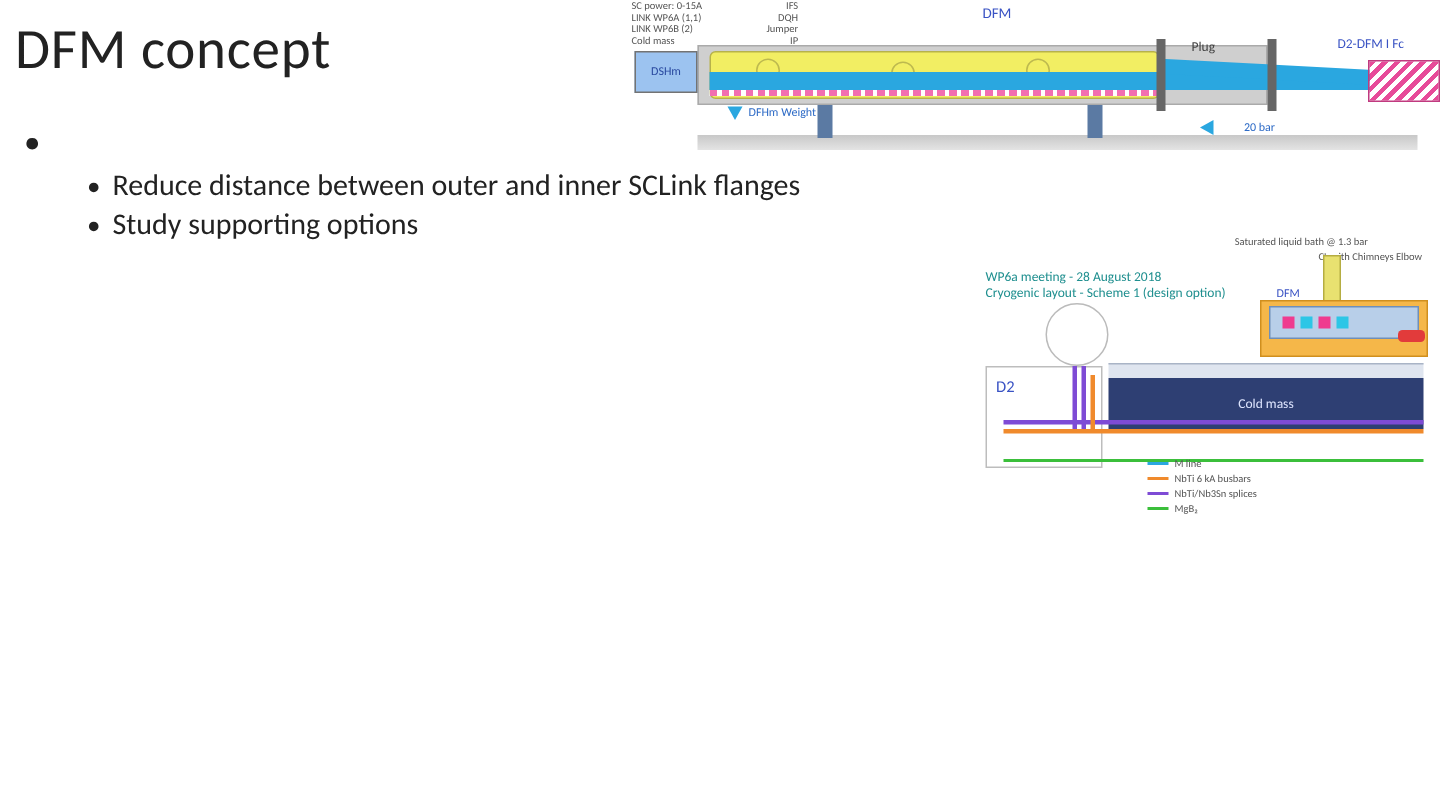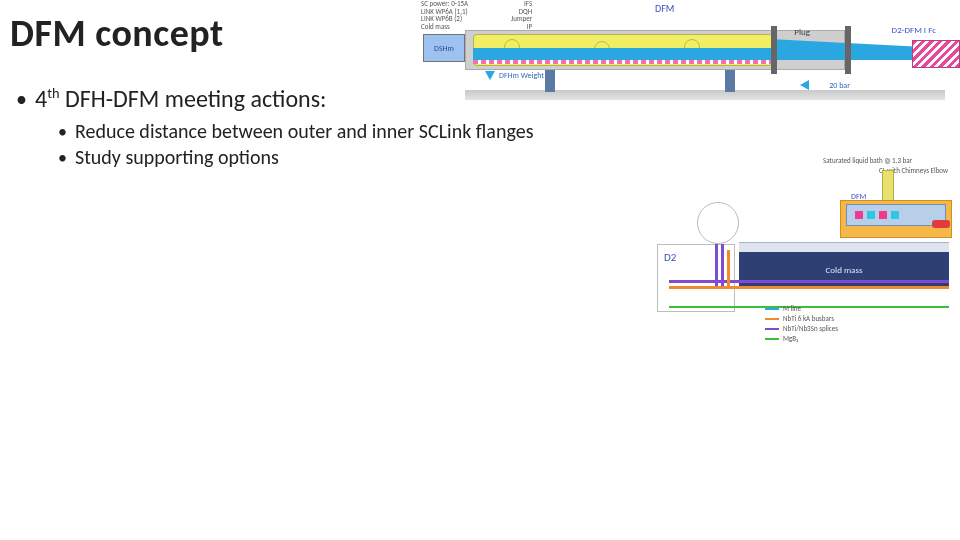--- a/index.html
+++ b/index.html
@@ -6,21 +6,21 @@
   body {
     width: 960px;
     height: 540px;
     background: #ffffff;
     font-family: Calibri, "Segoe UI", Arial, sans-serif;
     color: #222;
     position: relative;
     overflow: hidden;
   }
   .slide { position: relative; width: 100%; height: 100%; padding: 10px 0 0 10px; }
-  .title { font-size: 38px; font-weight: 700; color: #222; letter-spacing: .5px; }
+  .title { font-size: 38px; font-weight: 400; color: #222; letter-spacing: .5px; }
   .bullet-l1 {
     margin-top: 28px;
     font-size: 24px;
     display: flex;
     align-items: baseline;
     gap: 8px;
     padding-left: 6px;
   }
   .bullet-l1 .dot { font-size: 22px; line-height: 1; }
   .bullet-l1 .text { font-weight: 400; }
@@ -182,23 +182,20 @@
   }
 </style>
 </head>
 <body>
 
 <div class="slide">
   <div class="title">DFM concept</div>
 
   <div class="bullet-l1">
     <span class="dot">•</span>
-    <span class="text">
-      <span>4</span><sup>th</sup><span class="bold-run"> DFH-DFM meeting actions:</span>
-    </span>
   </div>
 
   <div class="bullet-l2-wrap">
     <div class="bullet-l2">
       <span class="dot">•</span>
       <span>Reduce distance between outer and inner SCLink flanges</span>
     </div>
     <div class="bullet-l2">
       <span class="dot">•</span>
       <span>Study supporting options</span>
@@ -247,20 +244,24 @@
         <span class="arrow-left"></span>
         <span class="tiny-label blue-text">20 bar</span>
       </div>
     </div>
 
     <div class="fig2">
       <div class="note-box">Saturated liquid bath @ 1.3 bar</div>
       <div class="cl-elbow">CL with Chimneys Elbow</div>
       <div class="lead-tube"></div>
 
+      <div class="caption">
+        <div class="teal-text">WP6a meeting - 28 August 2018</div>
+        <div class="teal-text">Cryogenic layout - Scheme 1 (design option)</div>
+      </div>
 
       <div class="big-circle"></div>
       <div class="orange-box"></div>
       <div class="dfm-inner">
         <span class="lbl">DFM</span>
         <span class="pink-sq" style="left:8px;top:6px;"></span>
         <span class="cyan-sq" style="left:20px;top:6px;"></span>
         <span class="pink-sq" style="left:32px;top:6px;"></span>
         <span class="cyan-sq" style="left:44px;top:6px;"></span>
       </div>

